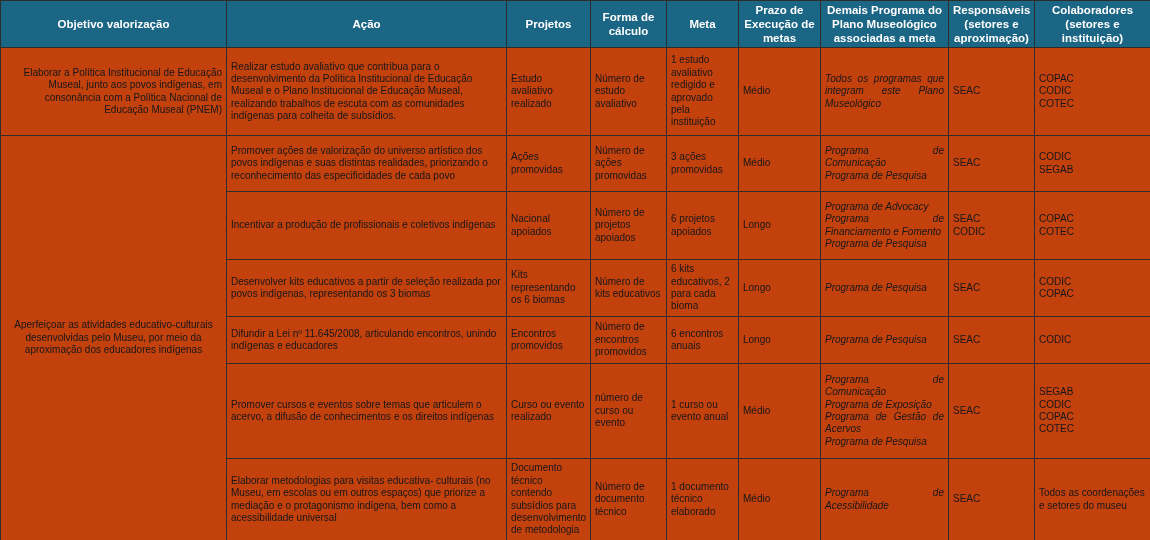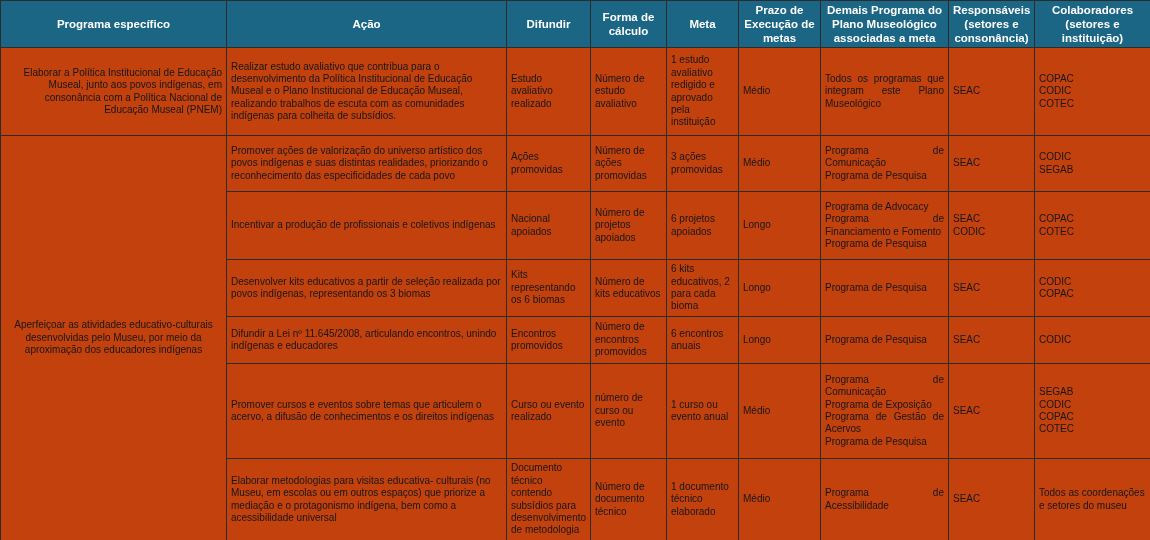--- a/index.html
+++ b/index.html
@@ -56,20 +56,21 @@
   td.obj-first {
     text-align: right;
     vertical-align: middle;
   }
   td.acao {
     text-align: left;
   }
   td.just {
     text-align: justify;
     text-align-last: left;
+    font-style: italic;
   }
   td.plain {
     text-align: left;
   }
   .nowrapline { white-space: pre-line; }
 </style>
 </head>
 <body>
 
 <div class="sheet">
@@ -80,28 +81,28 @@
       <col style="width:84px">
       <col style="width:76px">
       <col style="width:72px">
       <col style="width:82px">
       <col style="width:128px">
       <col style="width:86px">
       <col style="width:116px">
     </colgroup>
     <thead>
       <tr>
-        <th>Programa específico</th>
+        <th>Objetivo valorização</th>
         <th>Ação</th>
-        <th>Difundir</th>
+        <th>Projetos</th>
         <th>Forma de cálculo</th>
         <th>Meta</th>
         <th>Prazo de Execução de metas</th>
         <th>Demais Programa do Plano Museológico associadas a meta</th>
-        <th>Responsáveis (setores e consonância)</th>
+        <th>Responsáveis (setores e aproximação)</th>
         <th>Colaboradores (setores e instituição)</th>
       </tr>
     </thead>
     <tbody>
       <tr style="height:88px">
         <td class="obj-first" rowspan="1">Elaborar a Política Institucional de Educação Museal, junto aos povos indígenas, em consonância com a Política Nacional de Educação Museal (PNEM)</td>
         <td class="acao">Realizar estudo avaliativo  que contribua para o desenvolvimento da Política Institucional de Educação Museal e o Plano Institucional de Educação Museal, realizando trabalhos de escuta com as comunidades indígenas para colheita de subsídios.</td>
         <td class="plain nowrapline">Estudo avaliativo realizado</td>
         <td class="plain nowrapline">Número de estudo avaliativo</td>
         <td class="plain nowrapline">1 estudo avaliativo redigido e aprovado pela instituição</td>

